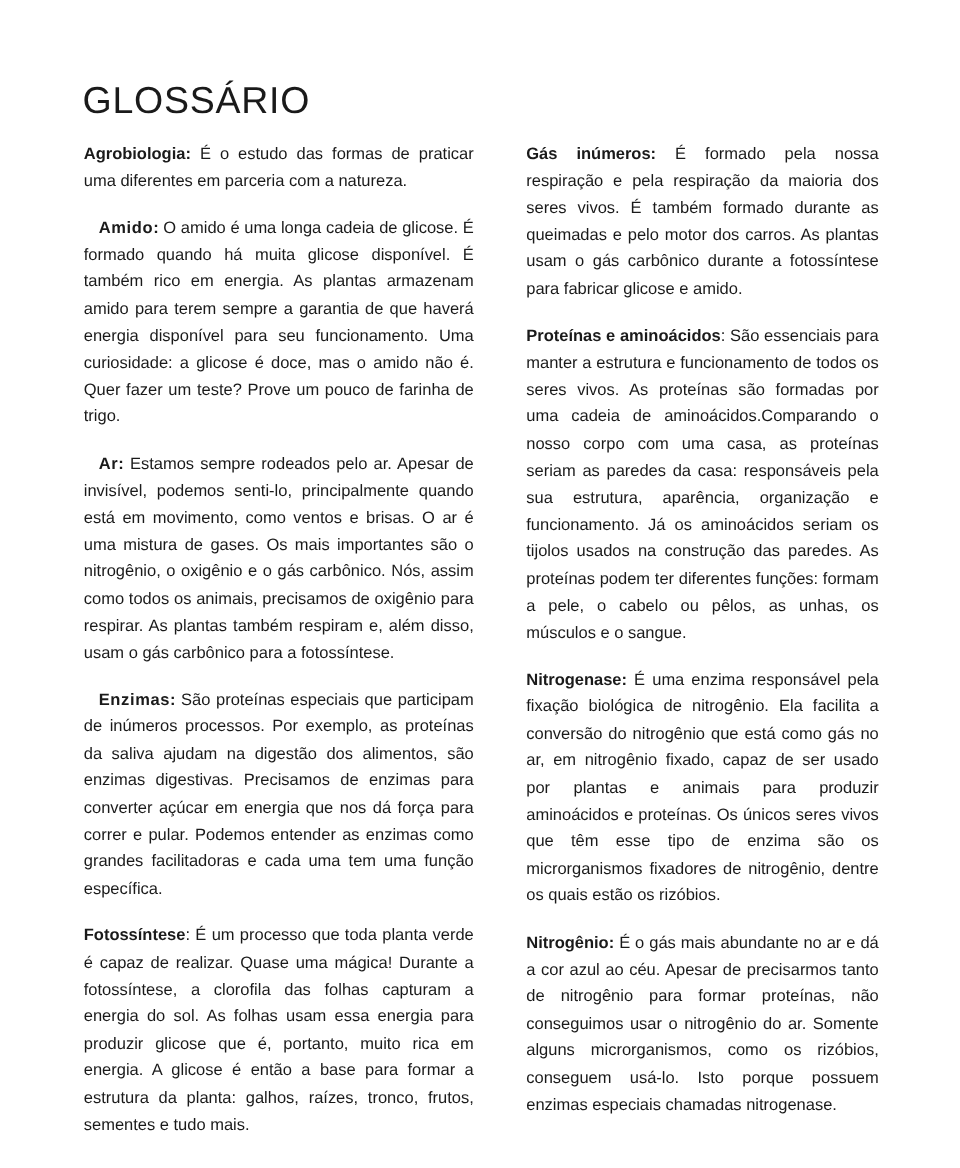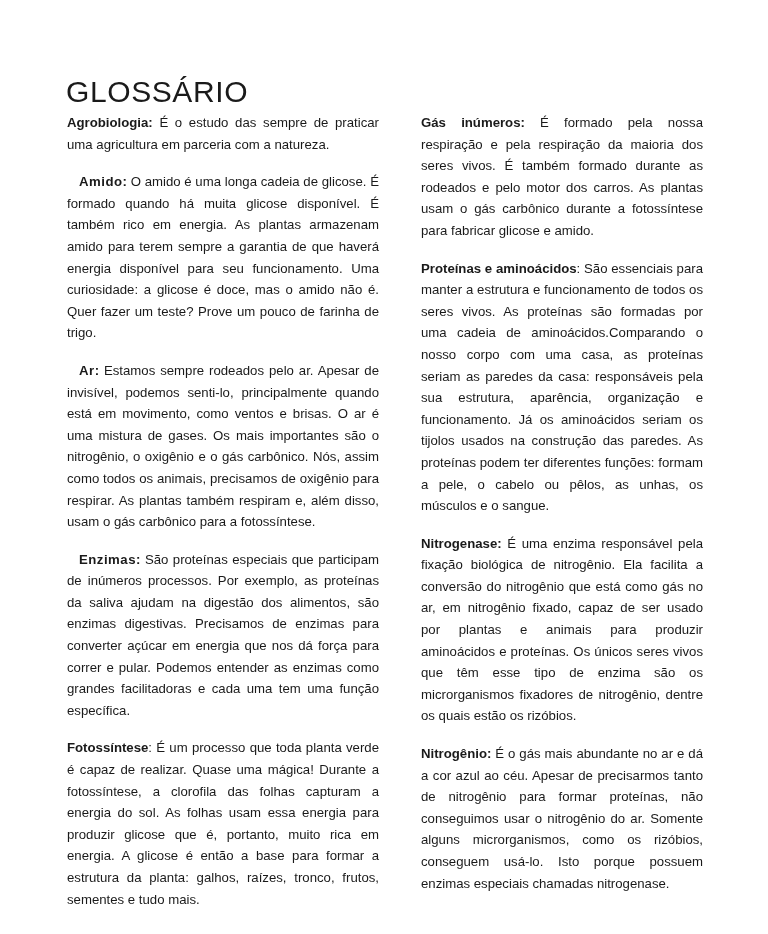--- a/index.html
+++ b/index.html
@@ -18,21 +18,21 @@
   .page {
     width: 768px;
     height: 934px;
     box-sizing: border-box;
     padding: 0;
     position: relative;
   }
   .page-title {
     position: absolute;
     left: 66px;
-    top: 57px;
+    top: 46px;
     font-size: 30px;
     font-weight: 300;
     letter-spacing: 0.6px;
     color: #1a1a1a;
     line-height: 1;
     font-family: "Liberation Sans", "DejaVu Sans", sans-serif;
   }
   .columns {
     position: absolute;
     left: 0;
@@ -87,29 +87,29 @@
 </head>
 <body>
 
 <div class="page">
 
   <h1 class="page-title">GLOSSÁRIO</h1>
 
   <div class="columns">
 
     <div class="column left" id="col-left">
-        <p class="entry"><span class="term">Agrobiologia</span><span class="term-sep">:</span><span class="body-text"> É o estudo das sempre de praticar uma agricultura em parceria com a natureza.</span></p>
+        <p class="entry"><span class="term">Agrobiologia</span><span class="term-sep">:</span><span class="body-text"> É o estudo das formas de praticar uma diferentes em parceria com a natureza.</span></p>
         <p class="entry"><span class="term spaced">Amido</span><span class="term-sep">:</span><span class="body-text"> O amido é uma longa cadeia de glicose. É formado quando há muita glicose disponível. É também rico em energia. As plantas armazenam amido para terem sempre a garantia de que haverá energia disponível para seu funcionamento. Uma curiosidade: a glicose é doce, mas o amido não é. Quer fazer um teste? Prove um pouco de farinha de trigo.</span></p>
         <p class="entry"><span class="term spaced">Ar</span><span class="term-sep">:</span><span class="body-text"> Estamos sempre rodeados pelo ar. Apesar de invisível, podemos senti-lo, principalmente quando está em movimento, como ventos e brisas. O ar é uma mistura de gases. Os mais importantes são o nitrogênio, o oxigênio e o gás carbônico. Nós, assim como todos os animais, precisamos de oxigênio para respirar. As plantas também respiram e, além disso, usam o gás carbônico para a fotossíntese.</span></p>
         <p class="entry"><span class="term spaced">Enzimas</span><span class="term-sep">:</span><span class="body-text"> São proteínas especiais que participam de inúmeros processos. Por exemplo, as proteínas da saliva ajudam na digestão dos alimentos, são enzimas digestivas. Precisamos de enzimas para converter açúcar em energia que nos dá força para correr e pular. Podemos entender as enzimas como grandes facilitadoras e cada uma tem uma função específica.</span></p>
         <p class="entry"><span class="term">Fotossíntese</span><span class="term-sep regular">:</span><span class="body-text"> É um processo que toda planta verde é capaz de realizar. Quase uma mágica! Durante a fotossíntese, a clorofila das folhas capturam a energia do sol. As folhas usam essa energia para produzir glicose que é, portanto, muito rica em energia. A glicose é então a base para formar a estrutura da planta: galhos, raízes, tronco, frutos, sementes e tudo mais.</span></p>
       </div>
 
     <div class="column right" id="col-right">
-        <p class="entry"><span class="term">Gás inúmeros</span><span class="term-sep">:</span><span class="body-text"> É formado pela nossa respiração e pela respiração da maioria dos seres vivos. É também formado durante as rodeados e pelo motor dos carros. As plantas usam o gás carbônico durante a fotossíntese para fabricar glicose e amido.</span></p>
+        <p class="entry"><span class="term">Gás inúmeros</span><span class="term-sep">:</span><span class="body-text"> É formado pela nossa respiração e pela respiração da maioria dos seres vivos. É também formado durante as queimadas e pelo motor dos carros. As plantas usam o gás carbônico durante a fotossíntese para fabricar glicose e amido.</span></p>
         <p class="entry"><span class="term">Proteínas e aminoácidos</span><span class="term-sep regular">:</span><span class="body-text"> São essenciais para manter a estrutura e funcionamento de todos os seres vivos. As proteínas são formadas por uma cadeia de aminoácidos.Comparando o nosso corpo com uma casa, as proteínas seriam as paredes da casa: responsáveis pela sua estrutura, aparência, organização e funcionamento. Já os aminoácidos seriam os tijolos usados na construção das paredes. As proteínas podem ter diferentes funções: formam a pele, o cabelo ou pêlos, as unhas, os músculos e o sangue.</span></p>
         <p class="entry"><span class="term">Nitrogenase</span><span class="term-sep">:</span><span class="body-text"> É uma enzima responsável pela fixação biológica de nitrogênio. Ela facilita a conversão do nitrogênio que está como gás no ar, em nitrogênio fixado, capaz de ser usado por plantas e animais para produzir aminoácidos e proteínas. Os únicos seres vivos que têm esse tipo de enzima são os microrganismos fixadores de nitrogênio, dentre os quais estão os rizóbios.</span></p>
         <p class="entry"><span class="term">Nitrogênio</span><span class="term-sep">:</span><span class="body-text"> É o gás mais abundante no ar e dá a cor azul ao céu. Apesar de precisarmos tanto de nitrogênio para formar proteínas, não conseguimos usar o nitrogênio do ar. Somente alguns microrganismos, como os rizóbios, conseguem usá-lo. Isto porque possuem enzimas especiais chamadas nitrogenase.</span></p>
       </div>
 
   </div>
 
 </div>
 
 </body></html>

